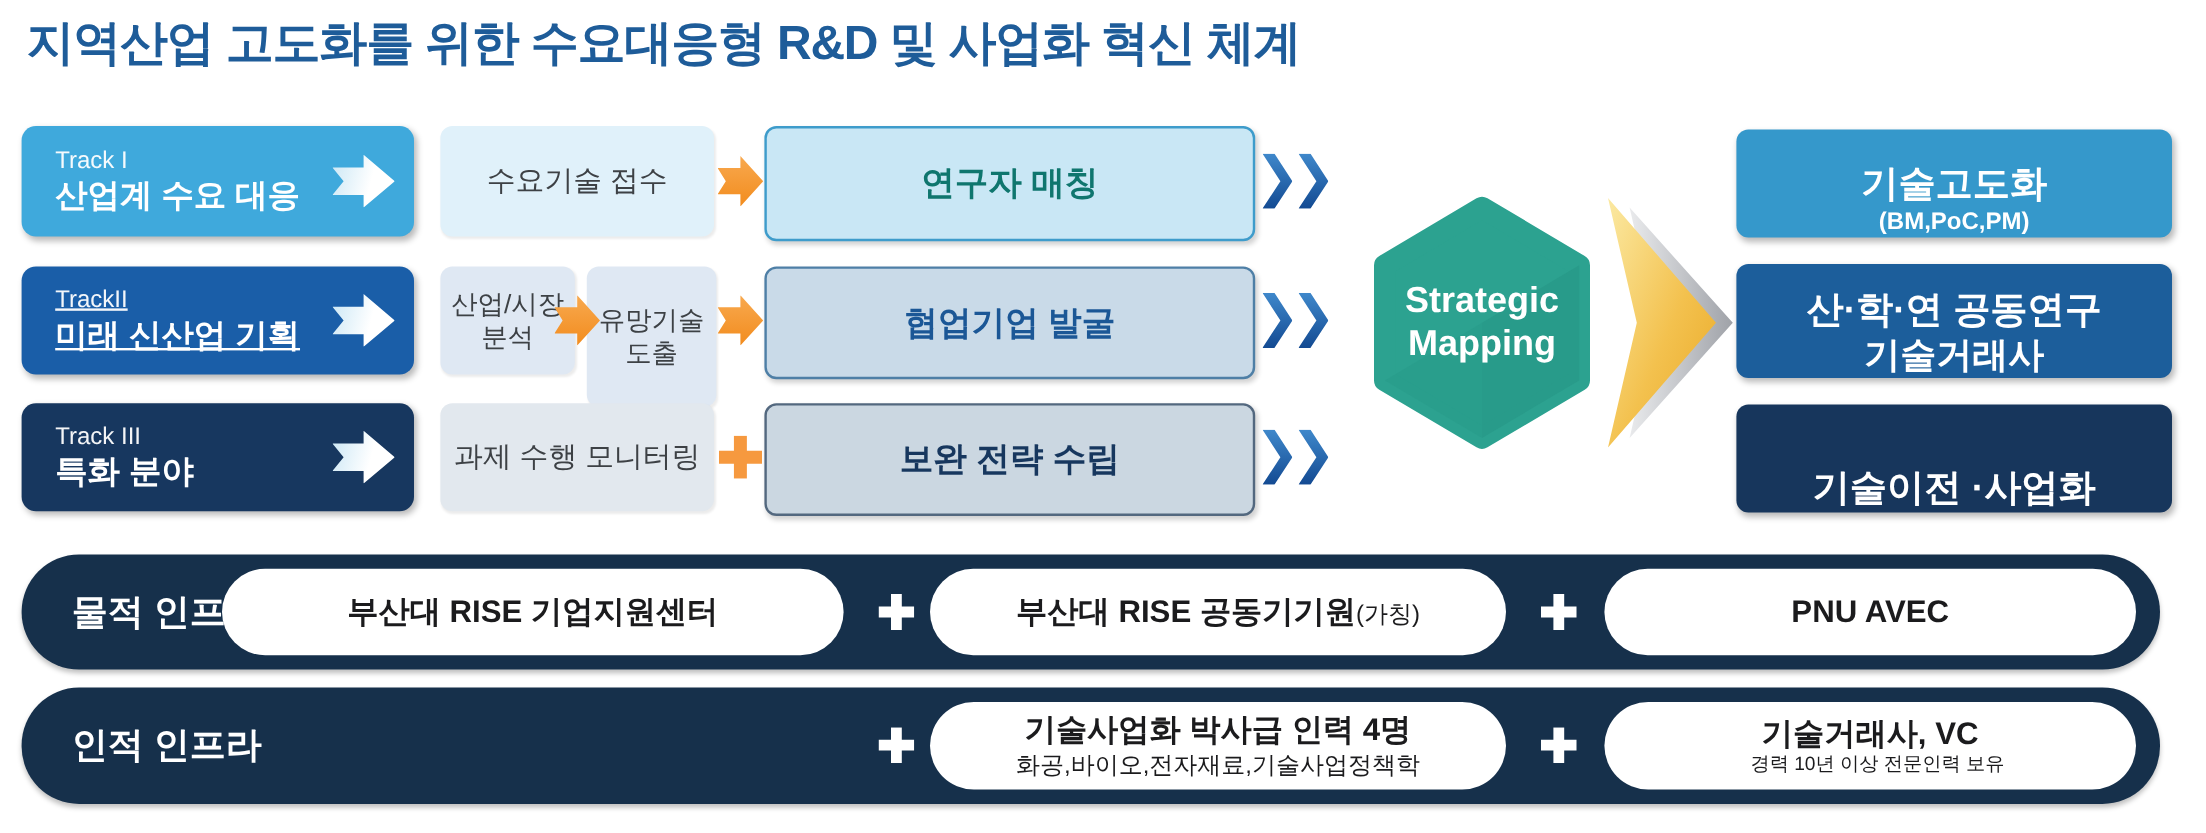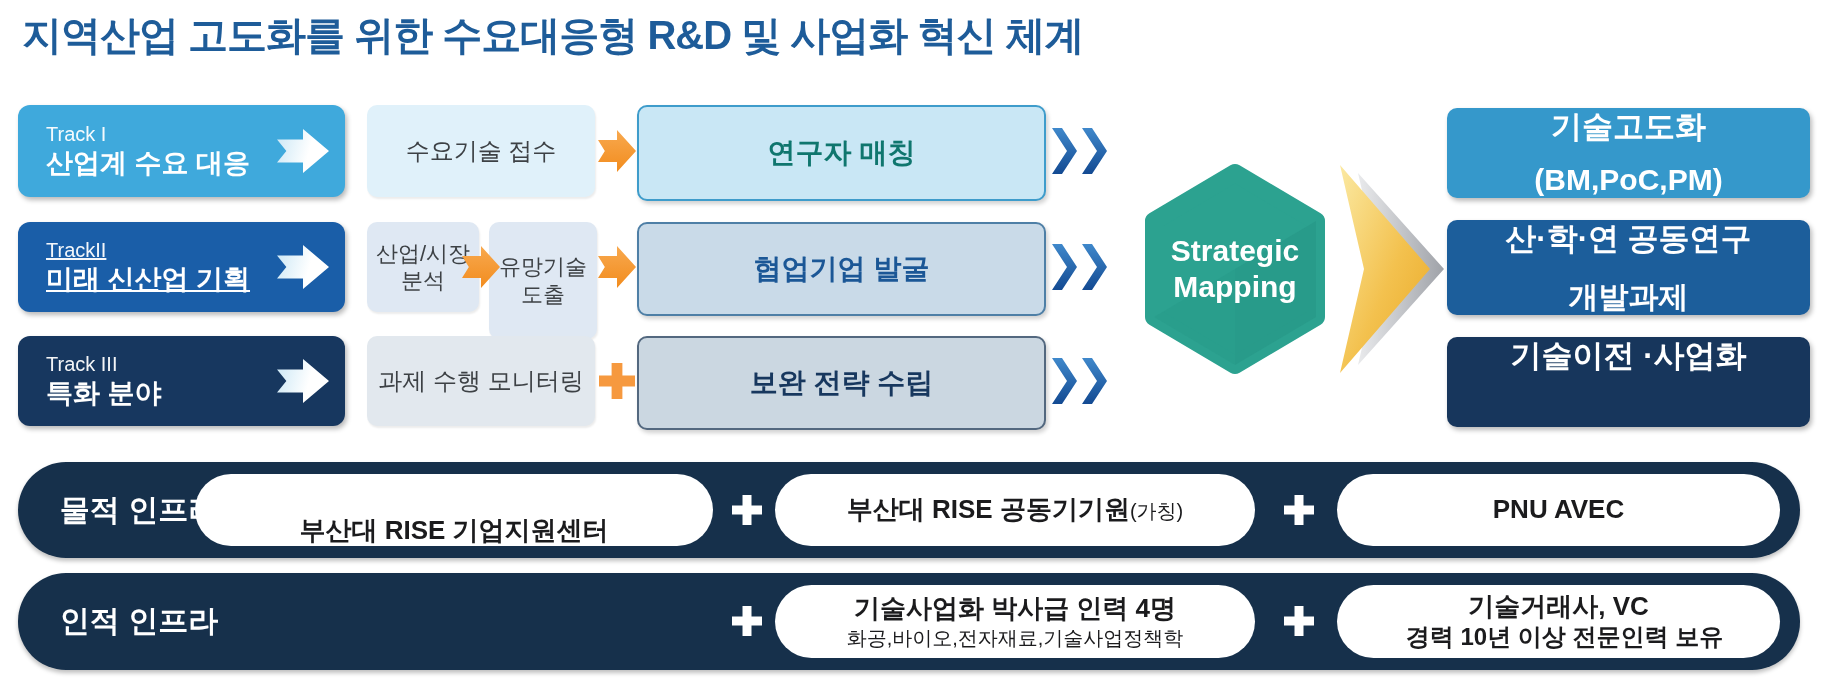--- a/index.html
+++ b/index.html
@@ -70,28 +70,28 @@
   .hexwrap svg{position:absolute;left:0;top:0;}
   .hextext{
     position:absolute;inset:0;display:flex;flex-direction:column;align-items:center;justify-content:center;
     color:#fff;font-size:30px;font-weight:800;line-height:1.2;text-align:center;
   }
   
   .goldwrap{position:absolute;left:1336px;top:165px;width:112px;height:208px;}
   
   .output{
     position:absolute;left:1447px;width:363px;border-radius:10px;color:#fff;
-    display:flex;flex-direction:column;align-items:center;justify-content:space-between;
+    display:flex;flex-direction:column;align-items:center;justify-content:flex-end;
     box-shadow:2px 3px 5px rgba(0,0,0,.28);text-align:center;line-height:1.25;
   }
   .o1{top:108px;height:90px;background:#3598CB;}
   .o2{top:220px;height:95px;background:#1C5E9B;}
   .o3{top:337px;height:90px;background:#17365C;}
   .out-line1{font-size:31px;font-weight:800;}
-  .out-line2{font-size:30px;font-weight:800;}
+  .out-line2{font-size:20px;font-weight:800;}
   .o2 .out-line2{font-size:30px;}
   
   .bar{
     position:absolute;left:18px;width:1782px;height:96px;background:#16304B;
     border-radius:48px;box-shadow:0 3px 4px rgba(0,0,0,.25);
   }
   .bar1{top:462px;} .bar2{top:573px;height:97px;}
   .bar-label{
     position:absolute;left:36px;top:0;width:170px;height:100%;
     display:flex;align-items:center;justify-content:center;
@@ -100,21 +100,21 @@
   .pill{
     position:absolute;top:12px;height:72px;background:#ffffff;border-radius:40px;
     display:flex;flex-direction:column;align-items:center;justify-content:center;
     color:#1b1b1d;text-align:center;line-height:1.2;
   }
   .bar2 .pill{height:73px;}
   .pill .main{font-size:26px;font-weight:800;}
   .pill .mainrow{display:flex;align-items:baseline;}
   .pill .suffix{font-size:20px;font-weight:400;}
   .pill .sub{font-size:20px;font-weight:400;margin-top:1px;}
-  .pill.p1{left:177px;width:518px;justify-content:flex-end;}
+  .pill.p1{left:167px;width:518px;}
   .pill.p2{left:757px;width:480px;}
   .pill.p3{left:1319px;width:443px;}
   .wplus{
     position:absolute;top:33px;width:30px;height:30px;background:#fff;
     clip-path:polygon(35% 0,65% 0,65% 35%,100% 35%,100% 65%,65% 65%,65% 100%,35% 100%,35% 65%,0 65%,0 35%,35% 35%);
   }
   .wp1{left:714px;} .wp2{left:1266px;}
 </style>
 </head>
 <body>
@@ -200,21 +200,21 @@
       <polygon points="4,0 94,104 4,208 28,104" fill="url(#goldG)"></polygon>
     </svg>
   </div>
 
   <div class="output o1">
     <div class="out-line1">기술고도화</div>
     <div class="out-line2">(BM,PoC,PM)</div>
   </div>
   <div class="output o2">
     <div class="out-line1">산·학·연 공동연구</div>
-    <div class="out-line2">개발과제</div>
+    <div class="out-line2">기술거래사</div>
   </div>
   <div class="output o3">
     <div class="out-line1">기술이전 ·사업화</div>
   </div>
 
   <div class="bar bar1">
     <div class="bar-label">물적 인프라</div>
     <div class="pill p1">
       <div class="main">부산대 RISE 기업지원센터</div>
     </div>
@@ -234,17 +234,17 @@
   <div class="bar bar2">
     <div class="bar-label">인적 인프라</div>
     <span class="wplus wp1"></span>
     <div class="pill p2">
       <div class="main">기술사업화 박사급 인력 4명</div>
       <div class="sub">화공,바이오,전자재료,기술사업정책학</div>
     </div>
     <span class="wplus wp2"></span>
     <div class="pill p3">
       <div class="main">기술거래사, VC</div>
-      <div class="sub" style="font-weight:700;font-size:24px;margin-left:12px;">경력 10년 이상 전문인력 보유</div>
+      <div class="sub" style="font-weight:400;font-size:16px;margin-left:12px;">경력 10년 이상 전문인력 보유</div>
     </div>
   </div>
 
 </div>
 
 </body></html>

